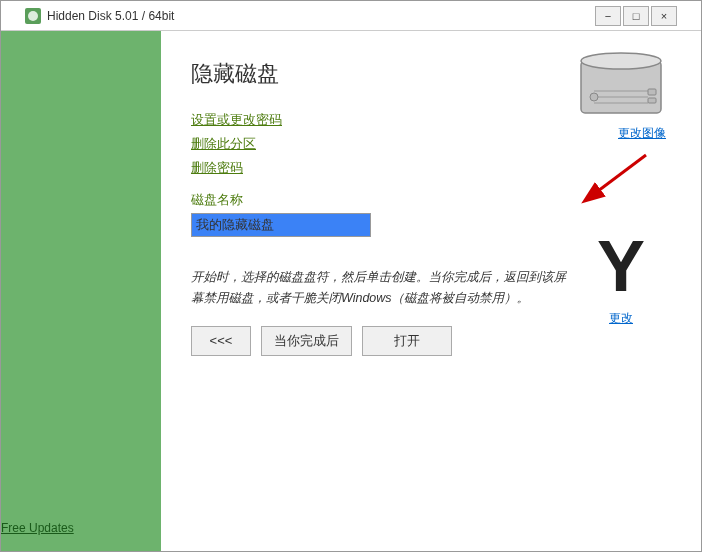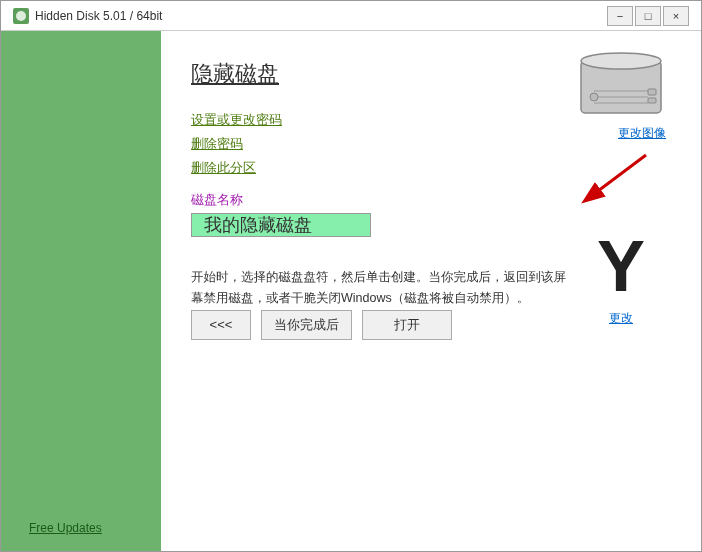--- a/index.html
+++ b/index.html
@@ -16,21 +16,21 @@
       background: #f0f0f0;
       border: 1px solid #999;
       display: flex;
       flex-direction: column;
     }
     .titlebar {
       height: 30px;
       background: #fff;
       display: flex;
       align-items: center;
-      padding: 0 12px;
+      padding: 0 24px;
       border-bottom: 1px solid #ccc;
       user-select: none;
     }
     .titlebar-icon {
       width: 16px;
       height: 16px;
       margin-right: 6px;
       background: #5a9e5a;
       border-radius: 2px;
       display: flex;
@@ -64,21 +64,21 @@
       flex: 1;
       overflow: hidden;
     }
     .sidebar {
       width: 160px;
       background: #6db36d;
       display: flex;
       flex-direction: column;
       justify-content: flex-end;
       padding-bottom: 16px;
-      padding-left: 28px;
+      padding-left: 0;
     }
     .sidebar-links {
       display: flex;
       flex-direction: column;
       gap: 2px;
     }
     .sidebar-link {
       color: #1a5a1a;
       font-size: 12px;
       text-decoration: underline;
@@ -92,49 +92,48 @@
       display: flex;
       flex-direction: column;
       position: relative;
     }
     .main-title {
       font-size: 22px;
       color: #333;
       font-weight: normal;
       margin-bottom: 22px;
       font-family: 'Microsoft YaHei', SimSun, Arial;
-      text-decoration: underline;
     }
     .links-section {
       display: flex;
       flex-direction: column;
       gap: 6px;
       margin-bottom: 14px;
     }
     .action-link {
       color: #4d7c0f;
       font-size: 13px;
       text-decoration: underline;
       cursor: pointer;
       display: inline-block;
     }
 
     .disk-name-label {
       font-size: 13px;
-      color: #a21caf;
+      color: #4d7c0f;
       margin-bottom: 4px;
     }
     .disk-name-input {
       width: 180px;
       height: 24px;
       border: 1px solid #999;
-      padding: 2px 12px;
-      font-size: 18px;
+      padding: 2px 4px;
+      font-size: 13px;
       font-family: 'Microsoft YaHei', SimSun, Arial;
-      background: #86efac;
+      background: #3b82f6;
       color: #333;
     }
 
     .right-panel {
       position: absolute;
       right: 30px;
       top: 20px;
       display: flex;
       flex-direction: column;
       align-items: center;
@@ -178,21 +177,22 @@
       cursor: pointer;
       margin-top: 8px;
     }
 
     .info-text {
       margin-top: auto;
       font-size: 12.5px;
       color: #333;
       line-height: 1.7;
       max-width: 380px;
-      margin-bottom: 0;
+      margin-bottom: 16px;
+      font-style: italic;
     }
 
     .bottom-buttons {
       display: flex;
       gap: 10px;
       justify-content: flex-start;
     }
     .btn {
       height: 30px;
       min-width: 90px;
@@ -239,22 +239,22 @@
       <div class="sidebar-links">
         <a class="sidebar-link">Free Updates</a>
       </div>
     </div>
 
     <div class="main">
       <h1 class="main-title">隐藏磁盘</h1>
 
       <div class="links-section">
         <a class="action-link">设置或更改密码</a>
+        <a class="action-link">删除此分区</a>
         <a class="action-link">删除密码</a>
-        <a class="action-link">删除此分区</a>
       </div>
 
       <div class="disk-name-label">磁盘名称</div>
       <input class="disk-name-input" type="text" value="我的隐藏磁盘" style="">
 
       <div class="right-panel">
         <div class="disk-icon-area">
 
           <svg class="hd-svg disk-image" viewBox="0 0 90 70" xmlns="http://www.w3.org/2000/svg">
 

